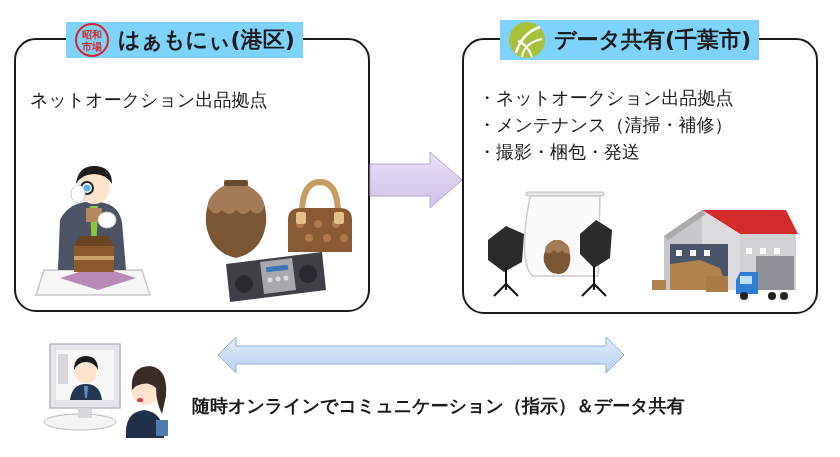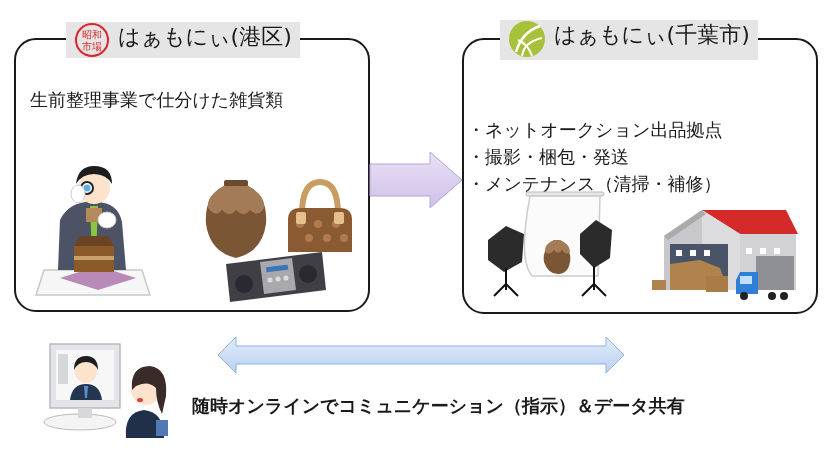--- a/index.html
+++ b/index.html
@@ -1,42 +1,42 @@
 <!DOCTYPE html>
 <html><head>
 <meta charset="utf-8">
 <style>
   html, body { margin: 0; padding: 0; background: #ffffff; }
   body { width: 840px; height: 457px; position: relative; overflow: hidden;
          font-family: "DejaVu Sans", "Liberation Sans", sans-serif; color: #1a1a1a; }
   .abs { position: absolute; }
   .panel { position: absolute; border: 2px solid #1a1a1a; border-radius: 22px; background: #fff; }
-  .panel-title { position: absolute; background: #e5e5e5; display: flex; align-items: flex-start;
-                 padding: 0 8px; font-size: 22px; font-weight: normal; white-space: nowrap; }
+  .panel-title { position: absolute; background: #7dd3fc; display: flex; align-items: center;
+                 padding: 0 8px; font-size: 22px; font-weight: bold; white-space: nowrap; }
   .desc { position: absolute; font-size: 18px; line-height: 27px; white-space: nowrap; }
   .bullets div { font-size: 18px; line-height: 27px; white-space: nowrap; }
   .bottom-text { position: absolute; font-size: 18px; white-space: nowrap; font-weight: bold; }
   svg { display: block; }
 </style>
 </head>
 <body>
 
 <div class="panel" style="left:14px; top:38px; width:352px; height:270px;"></div>
 <div class="panel-title" style="left:66px; top:22px; height:36px;">
   <span style="display:inline-block; width:36px; height:36px; margin-right:8px;">
     <svg width="36" height="36" viewBox="0 0 36 36">
       <circle cx="18" cy="18" r="16" fill="none" stroke="#d9262b" stroke-width="2"></circle>
       <text x="18" y="16" text-anchor="middle" font-size="10" fill="#d9262b" font-family="DejaVu Sans, sans-serif">昭和</text>
       <text x="18" y="28" text-anchor="middle" font-size="10" fill="#d9262b" font-family="DejaVu Sans, sans-serif">市場</text>
     </svg>
   </span>
   <span>はぁもにぃ(港区)</span>
 </div>
 <div class="desc" style="left:30px; top:86px;">
-  <div>生前整理事業で仕分けた雑貨類</div>
+  <div>ネットオークション出品拠点</div>
 </div>
 
 <div class="abs" style="left:30px; top:160px; width:125px; height:140px;">
   <svg width="125" height="140" viewBox="0 0 125 140">
     <polygon points="6,135 120,135 112,110 14,110" fill="#f6f6f6" stroke="#c9c9c9" stroke-width="1.5"></polygon>
     <polygon points="30,118 68,106 106,118 68,130" fill="#b98ab7"></polygon>
     <path d="M30,60 Q40,40 65,42 Q88,42 92,62 L96,110 L28,110 Z" fill="#4b5364"></path>
     <polygon points="60,46 68,46 66,95 62,95" fill="#8cc63f"></polygon>
     <circle cx="64" cy="28" r="16" fill="#fde3cc"></circle>
     <path d="M46,24 Q48,6 64,6 Q82,6 82,24 Q76,14 64,14 Q52,14 46,24 Z" fill="#1d1d1d"></path>
@@ -104,26 +104,26 @@
 <div class="panel" style="left:462px; top:38px; width:352px; height:272px;"></div>
 <div class="panel-title" style="left:500px; top:20px; height:40px;">
   <span style="display:inline-block; width:38px; height:38px; margin-right:8px;">
     <svg width="38" height="38" viewBox="0 0 38 38">
       <circle cx="19" cy="19" r="18" fill="#a8c13b"></circle>
       <path d="M8,32 Q14,12 32,6" fill="none" stroke="#fff" stroke-width="2.5"></path>
       <path d="M14,36 Q16,22 34,18" fill="none" stroke="#fff" stroke-width="2"></path>
       <path d="M10,20 Q20,24 24,36" fill="none" stroke="#fff" stroke-width="2"></path>
     </svg>
   </span>
-  <span>はぁもにぃ(千葉市)</span>
+  <span>データ共有(千葉市)</span>
 </div>
-<div class="abs bullets" style="left:467px; top:84px;margin-top:32px;">
+<div class="abs bullets" style="left:478px; top:84px;">
   <div>・ネットオークション出品拠点</div>
+  <div>・メンテナンス（清掃・補修）</div>
   <div>・撮影・梱包・発送</div>
-  <div>・メンテナンス（清掃・補修）</div>
 </div>
 
 <div class="abs" style="left:484px; top:190px; width:132px; height:110px;">
   <svg width="132" height="110" viewBox="0 0 132 110">
     <rect x="42" y="2" width="78" height="4" rx="2" fill="#e6e6e6" stroke="#bbb"></rect>
     <path d="M46,6 L116,6 L114,86 L48,86 Q34,70 46,6 Z" fill="#fbfbfb" stroke="#ccc" stroke-width="1.5"></path>
     <path d="M70,50 Q58,58 60,72 Q64,84 74,84 Q84,84 86,72 Q88,58 76,50 Z" fill="#7a5634"></path>
     <path d="M61,62 Q66,66 70,60 Q74,66 78,60 Q82,66 86,62 Q86,54 76,50 L70,50 Q60,54 61,62 Z" fill="#a37c57"></path>
     <polygon points="4,50 22,36 40,44 38,72 20,82 4,70" fill="#2b2b2b"></polygon>
     <line x1="22" y1="78" x2="22" y2="100" stroke="#111" stroke-width="2"></line>

